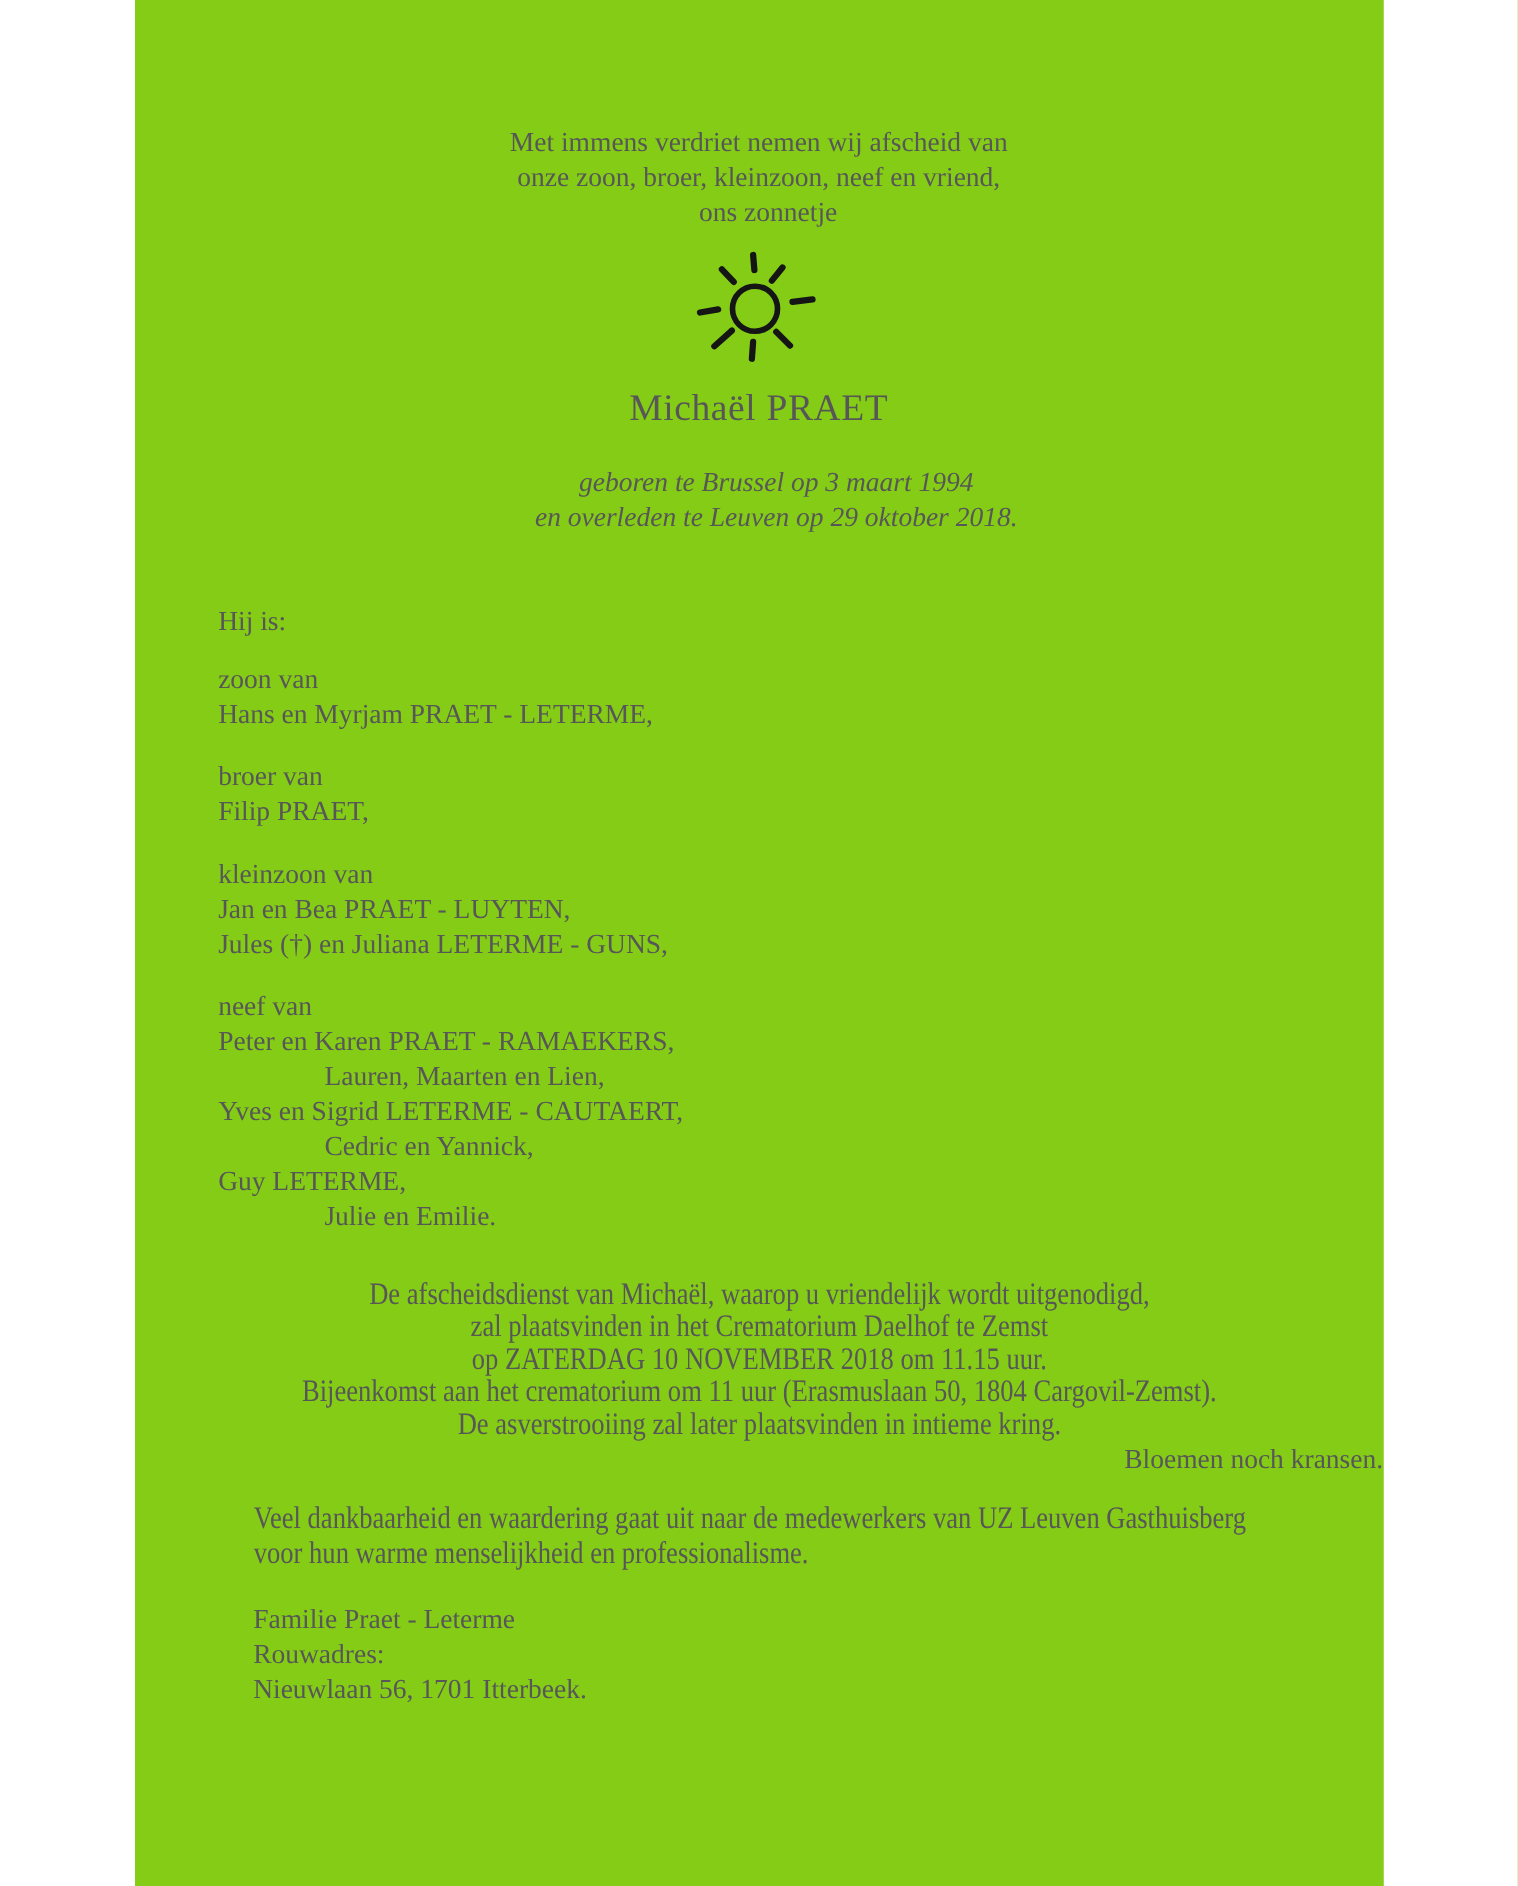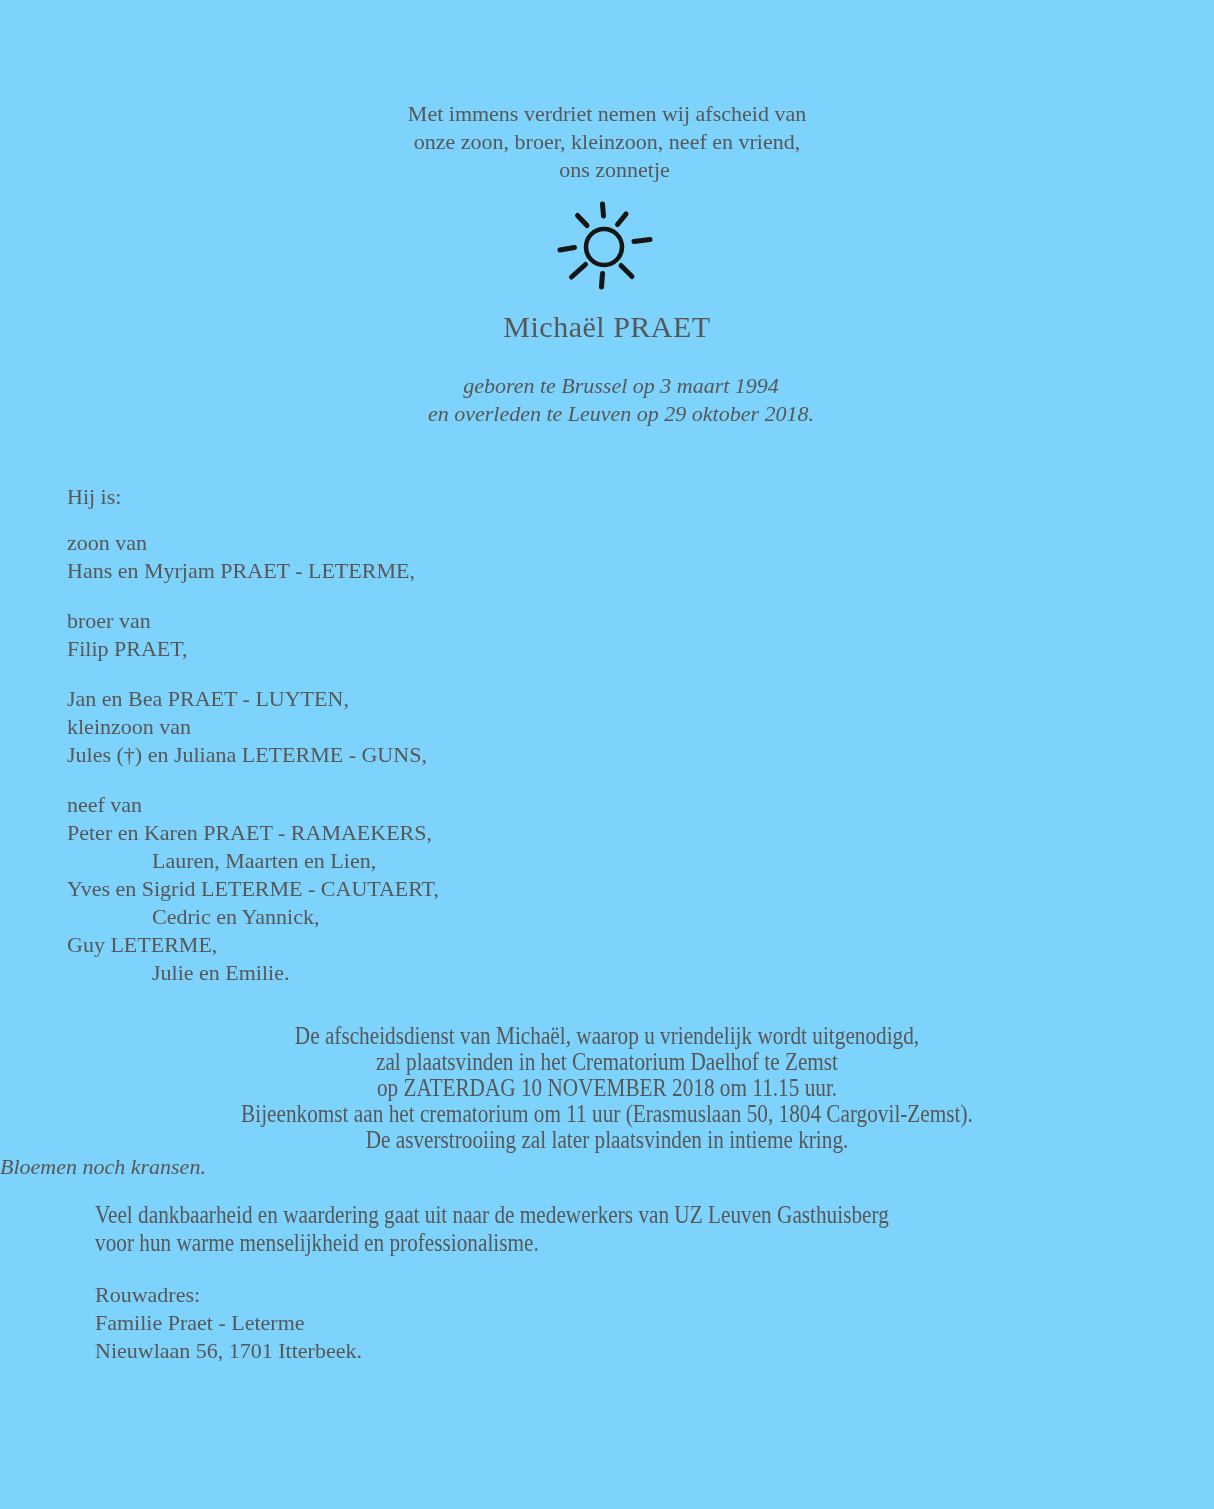--- a/index.html
+++ b/index.html
@@ -2,24 +2,24 @@
 <html><head>
 <meta charset="utf-8">
 <style>
   html, body {
     margin: 0;
     padding: 0;
     background: #ffffff;
   }
   .page {
     position: relative;
-    width: 1214px;
+    width: 999px;
     height: 1509px;
     margin: 0 auto;
-    background: #7dd3fc;
+    background: #84cc16;
     font-family: "Liberation Serif", "DejaVu Serif", serif;
     color: #575757;
     overflow: hidden;
   }
   .page p {
     margin: 0;
     font-size: 22px;
     line-height: 28px;
   }
 
@@ -82,22 +82,21 @@
     font-size: 25px;
     line-height: 26px;
     transform: scaleX(0.85);
     transform-origin: 50% 0;
     white-space: nowrap;
   }
 
   
   .flowers {
     margin-top: 50px;
-    text-align: left;
-    font-style: italic;
+    text-align: right;
   }
 
   
   .thanks {
     margin-top: 20px;
     margin-left: 95px;
   }
   .thanks p {
     font-size: 25px;
     line-height: 28px;
@@ -153,22 +152,22 @@
       <p>zoon van</p>
       <p>Hans en Myrjam PRAET - LETERME,</p>
     </div>
 
     <div class="relation-group">
       <p>broer van</p>
       <p>Filip PRAET,</p>
     </div>
 
     <div class="relation-group">
+      <p>kleinzoon van</p>
       <p>Jan en Bea PRAET - LUYTEN,</p>
-      <p>kleinzoon van</p>
       <p>Jules (†) en Juliana LETERME - GUNS,</p>
     </div>
 
     <div class="relation-group">
       <p>neef van</p>
       <p>Peter en Karen PRAET - RAMAEKERS,</p>
       <p class="ind">Lauren, Maarten en Lien,</p>
       <p>Yves en Sigrid LETERME - CAUTAERT,</p>
       <p class="ind">Cedric en Yannick,</p>
       <p>Guy LETERME,</p>
@@ -185,18 +184,18 @@
   </section>
 
   <p class="flowers">Bloemen noch kransen.</p>
 
   <section class="thanks">
     <p>Veel dankbaarheid en waardering gaat uit naar de medewerkers van UZ Leuven Gasthuisberg</p>
     <p>voor hun warme menselijkheid en professionalisme.</p>
   </section>
 
   <section class="address">
+    <p>Familie Praet - Leterme</p>
     <p>Rouwadres:</p>
-    <p>Familie Praet - Leterme</p>
     <p>Nieuwlaan 56, 1701 Itterbeek.</p>
   </section>
 
 </div>
 
 </body></html>

